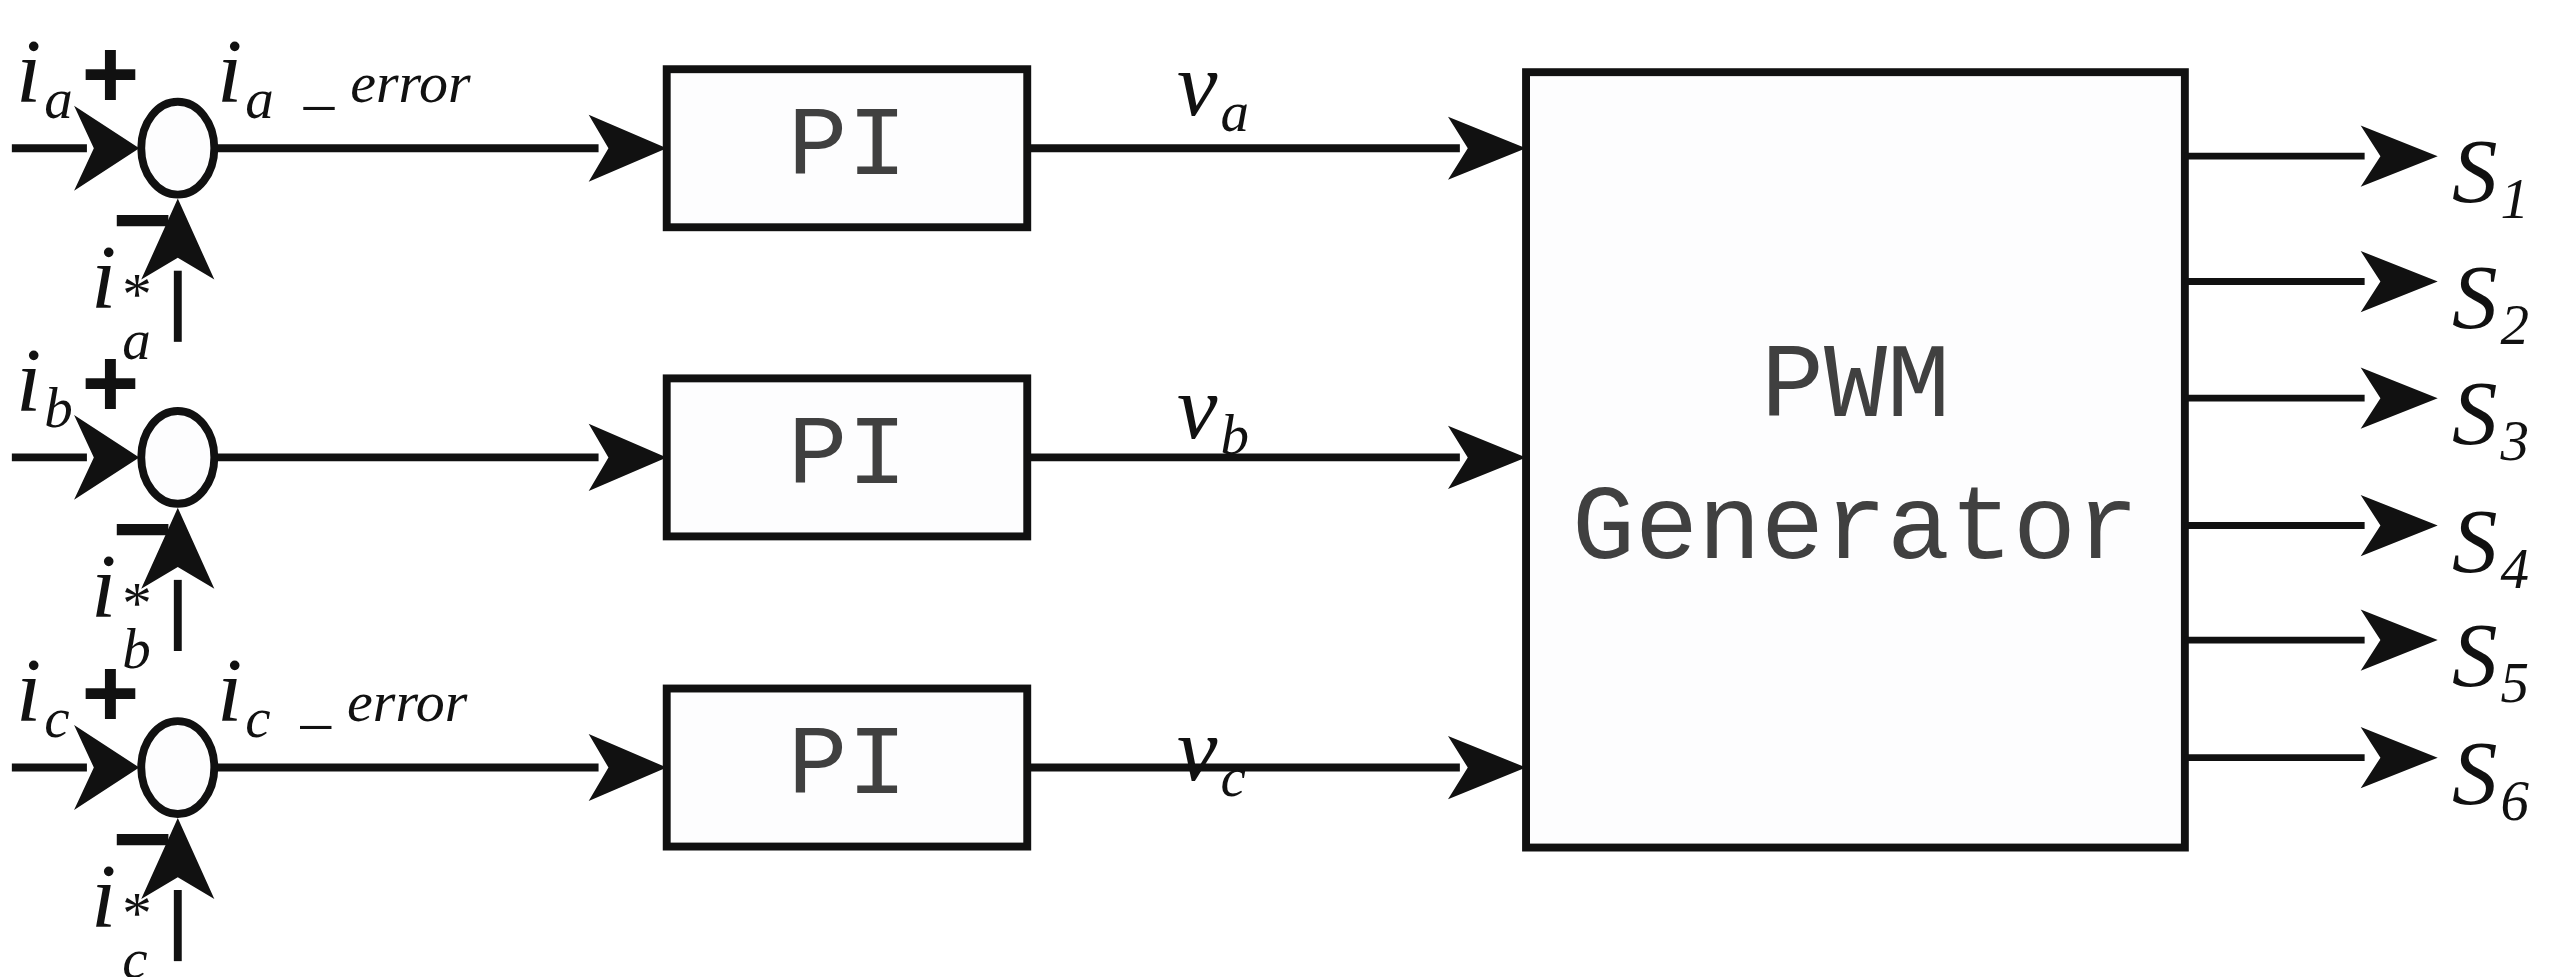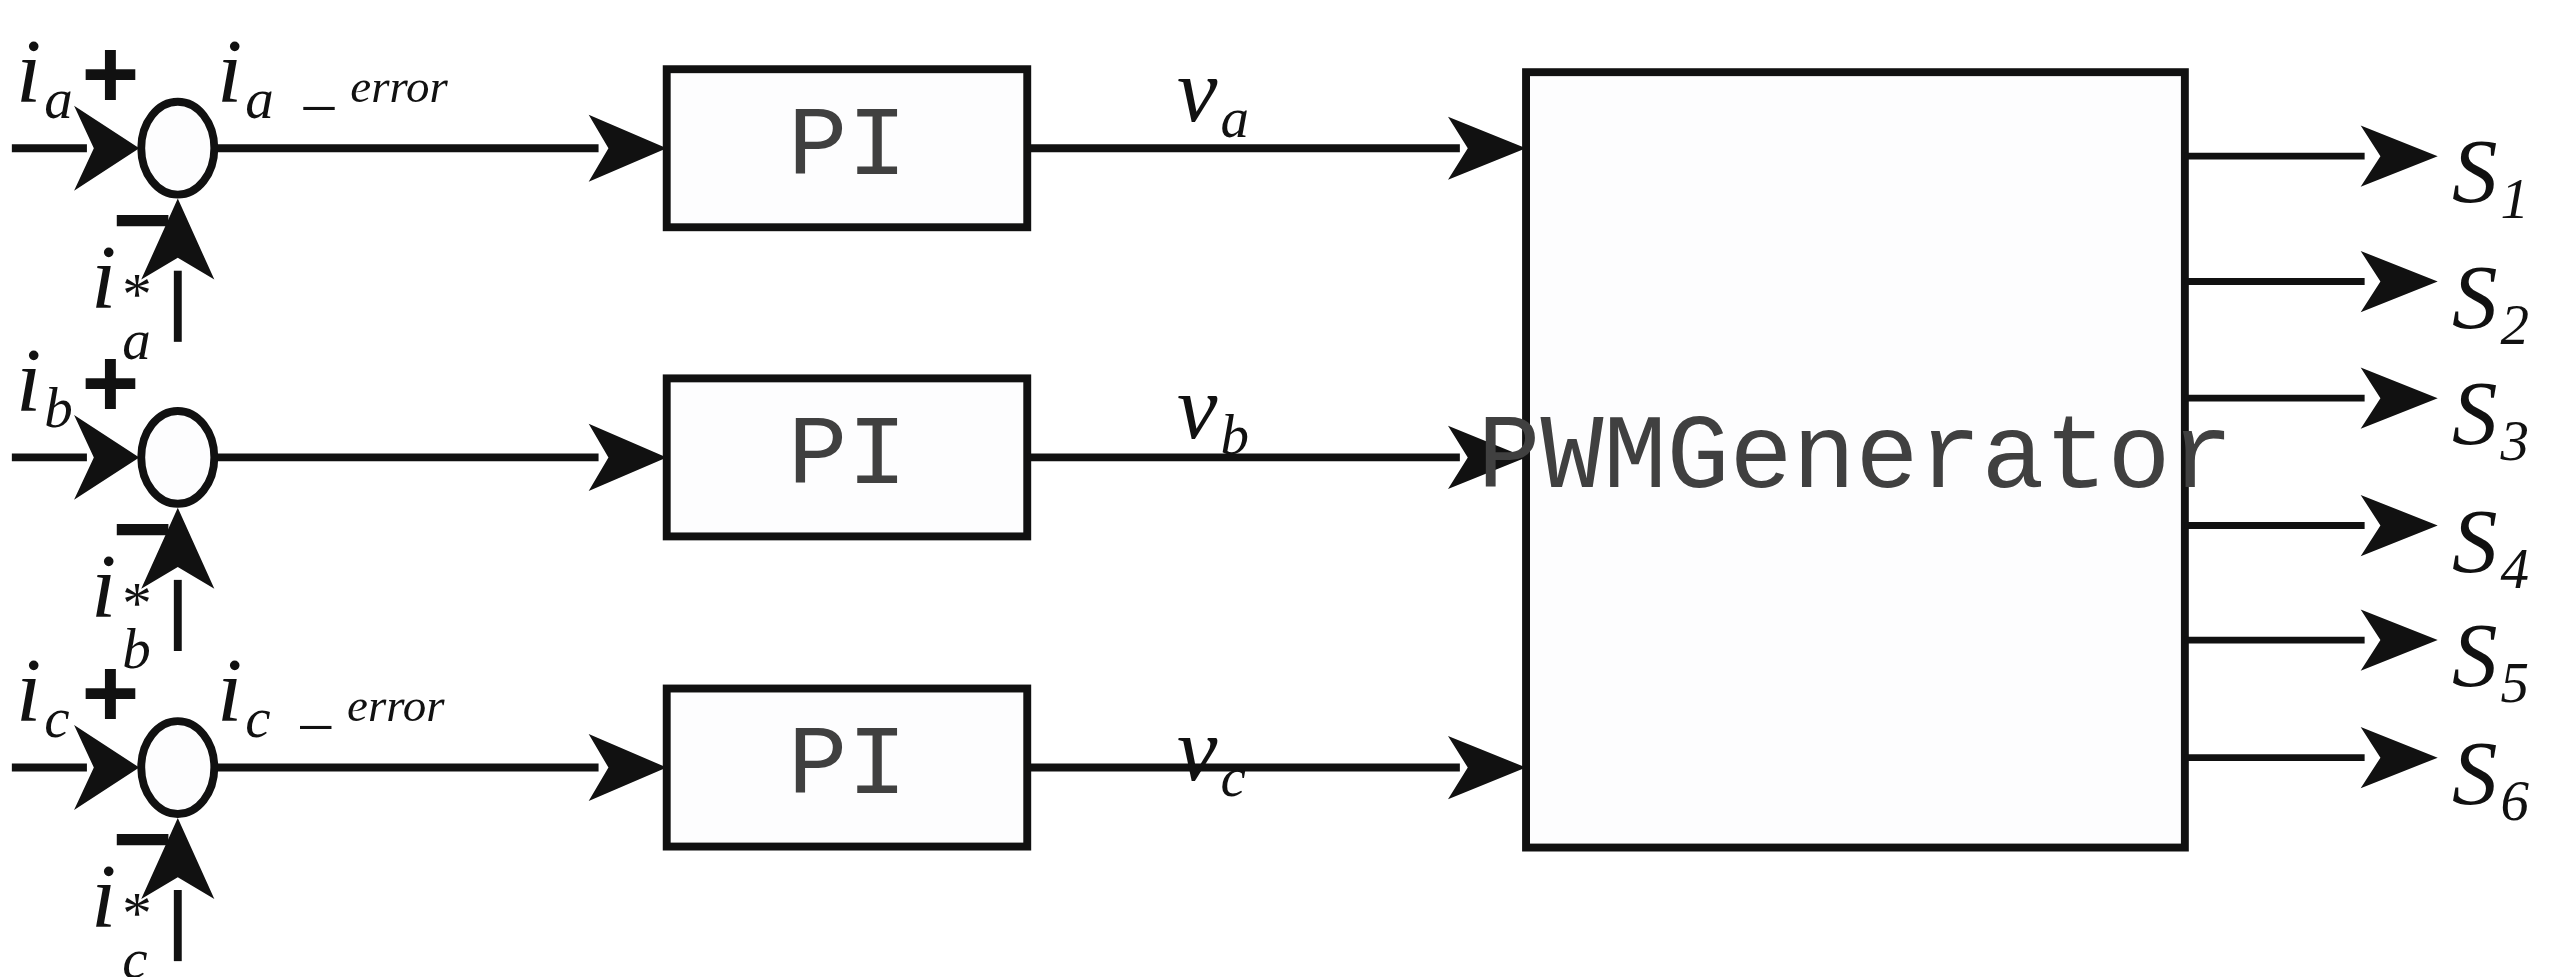--- a/index.html
+++ b/index.html
@@ -4,38 +4,38 @@
 <style>
   html,body{margin:0;padding:0;background:#ffffff;}
   #stage{position:relative;width:2576px;height:978px;background:#ffffff;overflow:hidden;
          font-family:"Liberation Serif","DejaVu Serif",serif;color:#111;}
   #wires{position:absolute;left:0;top:0;}
 
   
   .mlabel{position:absolute;font-style:italic;font-size:91px;line-height:1;white-space:nowrap;color:#111;}
   .msub{font-size:57px;vertical-align:-0.28em;margin-left:3px;font-style:italic;}
   .sep{font-size:61px;margin:0 16px 0 30px;}
-  .word{font-size:47px;text-align:center;}
+  .word{font-size:58px;text-align:center;}
 
   
   .ss{display:inline-flex;flex-direction:column;align-items:flex-start;margin-left:6px;transform:translateY(6px);}
   .ss .st{font-size:59px;line-height:.62;font-style:normal;}
   .ss .sl{font-size:57px;line-height:.95;font-style:italic;}
 
   
   .sign{position:absolute;display:flex;align-items:center;justify-content:center;
         font-family:"Liberation Sans","DejaVu Sans",sans-serif;font-weight:700;color:#111;}
   .plus{left:71px;width:79px;height:95px;font-size:99px;}
   .minus{left:105px;width:75px;height:63px;font-size:103px;}
 
   
   .boxlabel{position:absolute;display:flex;align-items:center;justify-content:center;
             font-family:Liberation Mono, monospace;color:#404040;}
   .pi{left:667px;width:361px;height:158px;font-size:99px;}
-  .pwm{left:1526px;top:72px;width:659px;height:775px;font-size:105px;flex-direction:row;line-height:1.35;}
+  .pwm{left:1526px;top:72px;width:659px;height:775px;font-size:105px;flex-direction:column;line-height:1.35;}
 </style>
 </head>
 <body>
 
 <div id="stage">
 
   <svg id="wires" width="2576" height="978" viewBox="0 0 2608 990" fill="none" stroke="#111111" stroke-width="8">
 
     <g>
       <line x1="12" y1="150" x2="88" y2="150"></line>
@@ -124,21 +124,21 @@
 
   <div class="mlabel" style="left:16px;top:26px"><span>i</span><span class="msub">a</span></div>
   <div class="sign plus" style="top:26px">+</div>
   <div class="sign minus" style="top:188px">−</div>
   <div class="mlabel" style="left:91px;top:232px"><span>i</span><span class="ss">
         <span class="st">*</span>
         <span class="sl">a</span>
       </span></div>
   <div class="mlabel" style="left:217px;top:26px"><span>i</span><span class="msub">a</span><span class="sep">_</span><span class="word">error</span></div>
   <div class="boxlabel pi" style="top:69px">PI</div>
-  <div class="mlabel" style="left:1177px;top:45px"><span>v</span><span class="msub">a</span></div>
+  <div class="mlabel" style="left:1177px;top:39px"><span>v</span><span class="msub">a</span></div>
 
   <div class="mlabel" style="left:16px;top:335px"><span>i</span><span class="msub">b</span></div>
   <div class="sign plus" style="top:335px">+</div>
   <div class="sign minus" style="top:497px">−</div>
   <div class="mlabel" style="left:91px;top:541px"><span>i</span><span class="ss">
         <span class="st">*</span>
         <span class="sl">b</span>
       </span></div>
   <div class="boxlabel pi" style="top:378px">PI</div>
   <div class="mlabel" style="left:1177px;top:362px"><span>v</span><span class="msub">b</span></div>

